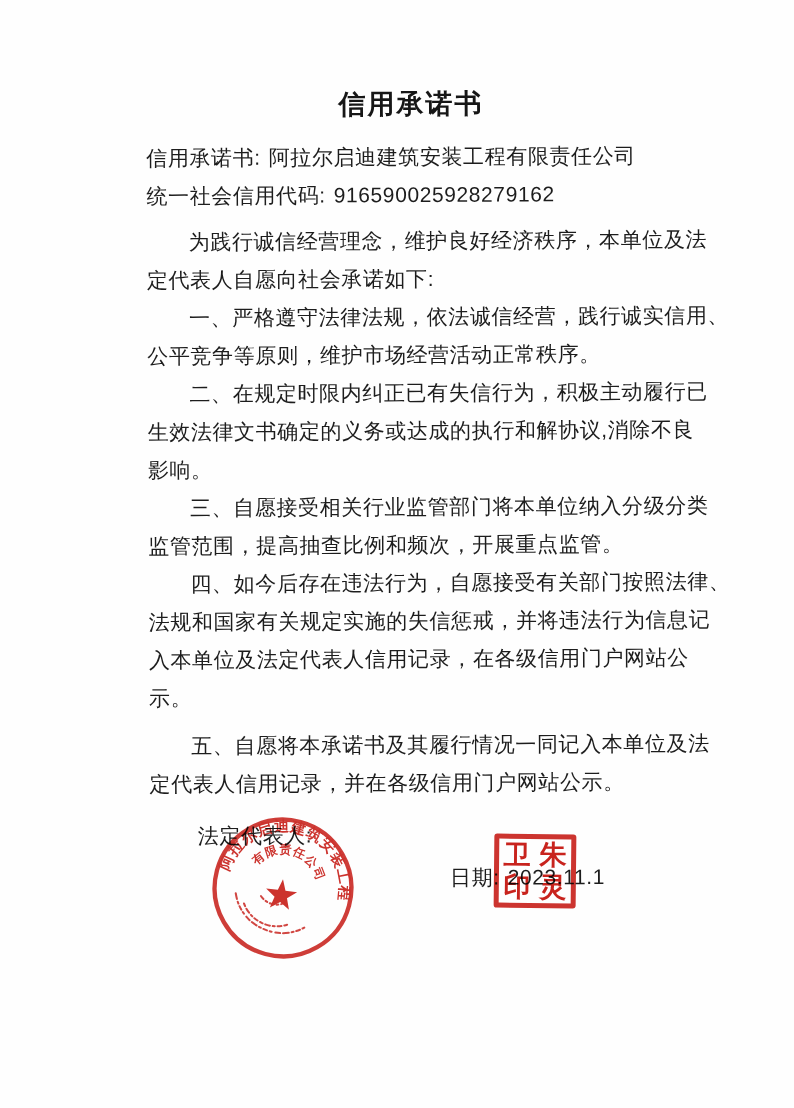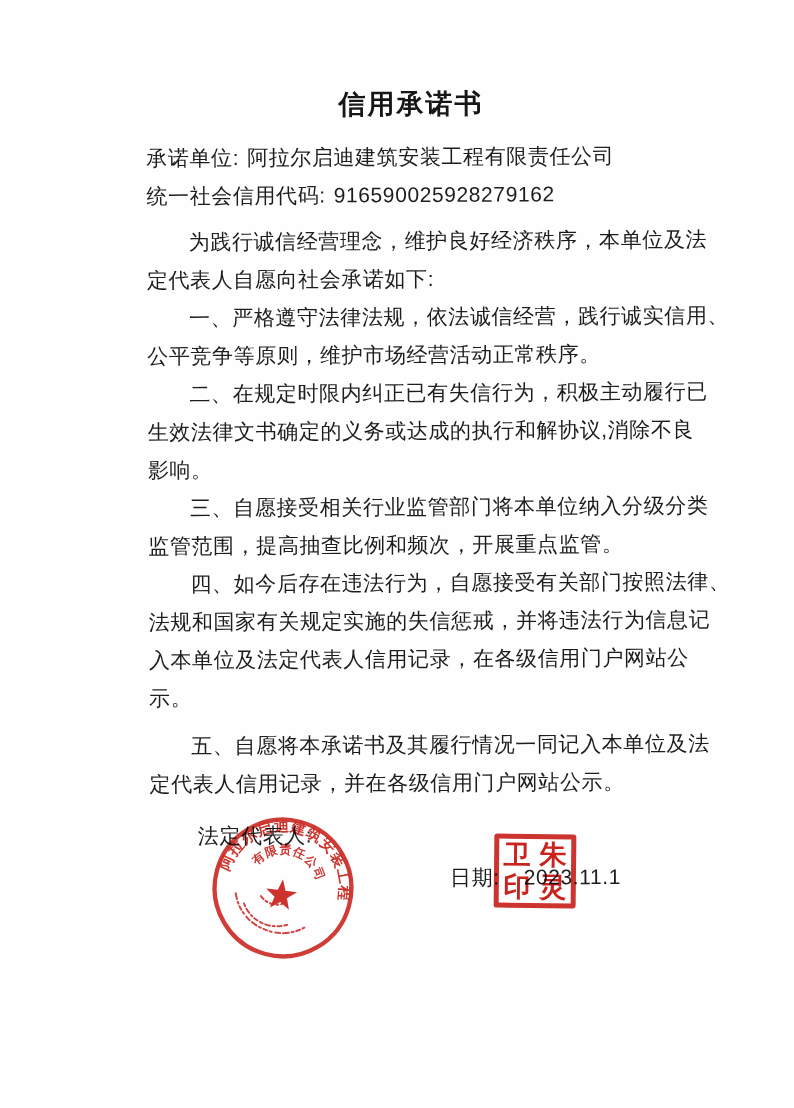--- a/index.html
+++ b/index.html
@@ -25,21 +25,21 @@
   .info .label { margin-right:8px; }
   .paras { margin-top:8px; }
   .para { margin:0; }
   .para.gap { margin-top:10px; }
   .indent { text-indent:42px; }
   .footer-row {
     margin-top:14px; display:flex; align-items:baseline;
   }
   .rep-label { margin-left:48px; }
   .date-row { margin-top:5px; margin-left:300px; }
-  .date-row .label { margin-right:24px; }
+  .date-row .label { margin-right:8px; }
 
   
   .company-seal {
     position:absolute; left:206px; top:811px; width:154px; height:154px;
     mix-blend-mode:multiply; opacity:0.93; pointer-events:none;
   }
   
   .name-seal {
     position:absolute; left:494px; top:834px; width:82px; height:74px;
     border:5px solid rgba(201,35,29,0.92); border-radius:3px;
@@ -56,21 +56,21 @@
 </head>
 <body>
 
 <div class="page">
 
   <div class="content">
 
     <h1 class="doc-title">信用承诺书</h1>
 
     <div class="line info">
-      <span class="label">承诺单位:</span><span>阿拉尔启迪建筑安装工程有限责任公司</span>
+      <span class="label">信用承诺书:</span><span>阿拉尔启迪建筑安装工程有限责任公司</span>
     </div>
     <div class="line info">
       <span class="label">统一社会信用代码:</span><span>916590025928279162</span>
     </div>
 
     <div class="paras">
       <div class="para">
         <div class="line indent">为践行诚信经营理念，维护良好经济秩序，本单位及法</div>
         <div class="line">定代表人自愿向社会承诺如下:</div>
       </div>

